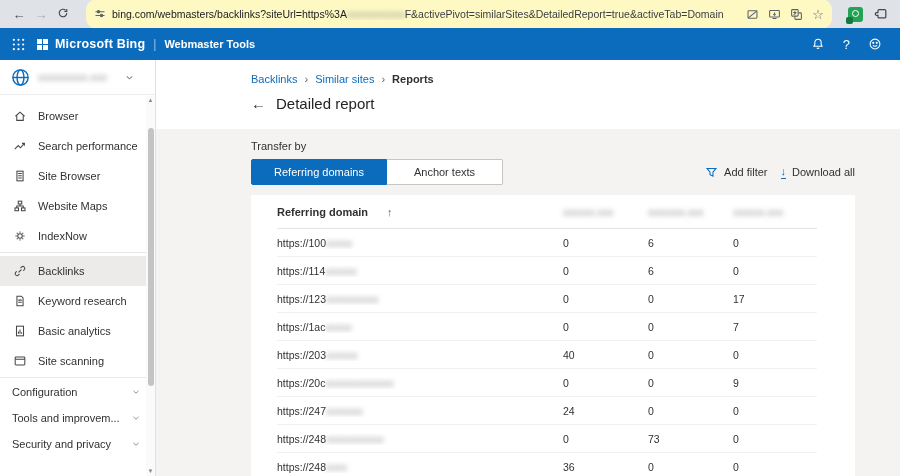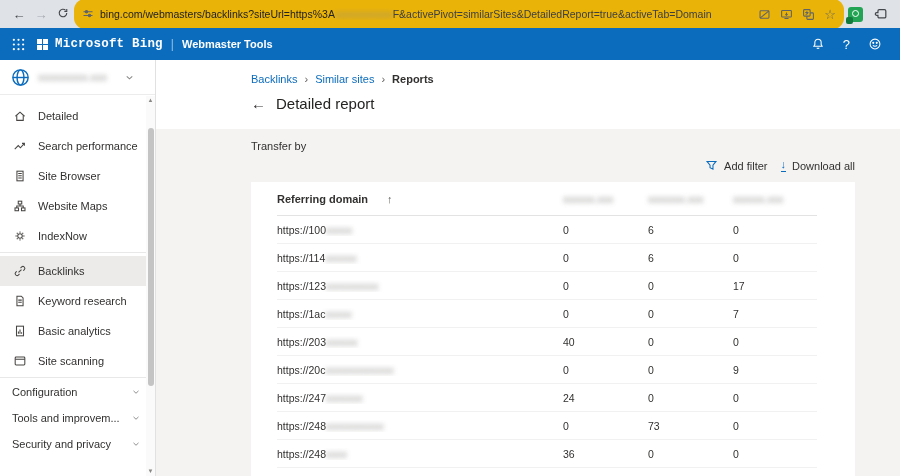--- a/index.html
+++ b/index.html
@@ -4,39 +4,39 @@
 <style>
   * { margin:0; padding:0; box-sizing:border-box; }
   html,body { width:900px; height:476px; overflow:hidden; }
   body { font-family:"Liberation Sans", sans-serif; color:#323130; background:#fff; }
   #screen { width:900px; height:476px; display:flex; flex-direction:column; overflow:hidden; }
 
   
   .browser-bar { height:28px; background:#dfe2e7; display:flex; align-items:center; padding:0 8px; flex:none; }
   .nav-glyph { font-size:13px; color:#44474c; width:22px; text-align:center; cursor:pointer; }
   .nav-glyph.disabled { color:#a7abb1; }
-  .address-pill { flex:1; height:30px; background:#eab308; border-radius:11px; margin:0 0; display:flex; align-items:center; padding:0 8px; min-width:0; }
+  .address-pill { flex:1; height:30px; background:#fef9c3; border-radius:11px; margin:0 12px; display:flex; align-items:center; padding:0 8px; min-width:0; }
   .pill-url { flex:1; font-size:10.5px; color:#3b3e43; white-space:nowrap; overflow:hidden; display:flex; align-items:center; min-width:0; }
   .pill-url .host { color:#202124; }
   .pill-icons { display:flex; align-items:center; gap:9px; margin-left:8px; }
   .pill-icons svg, .ext-icons svg { display:block; }
   .star-glyph { font-size:13px; color:#5f6368; line-height:1; cursor:pointer; }
   .ext-icons { display:flex; align-items:center; gap:11px; margin-left:4px; margin-right:4px; }
   .green-ext { width:15px; height:15px; background:#23a455; border-radius:3px; position:relative; cursor:pointer; }
   .green-ext .dot { position:absolute; left:4px; top:3px; width:7px; height:7px; border:1.5px solid #fff; border-radius:50%; }
   .green-ext .badge { position:absolute; left:-2px; bottom:-2px; width:7px; height:7px; background:#127a3d; border-radius:2px; color:#fff; font-size:5px; line-height:7px; text-align:center; }
 
   .redacted { filter:blur(2.5px); color:#8a8886; opacity:.85; }
 
   
   .app-header { height:32px; background:#0b6cbd; color:#fff; display:flex; align-items:center; padding:0 12px; flex:none; }
   .waffle { margin-right:12px; cursor:pointer; display:flex; }
   .ms-logo { display:grid; grid-template-columns:5px 5px; grid-template-rows:5px 5px; gap:1px; margin-right:7px; }
   .ms-logo i { background:#fff; }
-  .brand { font-size:12.5px; font-weight:bold; letter-spacing:.2px;font-family:Liberation Mono, monospace; }
+  .brand { font-size:12.5px; font-weight:bold; letter-spacing:.2px; }
   .brand-sep { margin:0 8px; opacity:.55; font-size:12px; }
   .product { font-size:11px; font-weight:bold; }
   .hdr-right { margin-left:auto; display:flex; align-items:center; gap:18px; padding-right:6px; }
   .hdr-right .help { font-size:13px; cursor:pointer; }
   .hdr-right svg { cursor:pointer; display:block; }
 
   
   .main { flex:1; display:flex; min-height:0; }
 
   
@@ -219,21 +219,21 @@
       </div>
 
       <div class="sb-list">
         <div class="sb-item">
           <span class="sb-icon">
               <svg width="14" height="14" viewBox="0 0 16 16" fill="none" stroke="#484644" stroke-width="1.2">
                 <path d="M2.8 8.3 8 3.6l5.2 4.7"></path>
                 <path d="M4.3 7.3V13h7.4V7.3"></path>
               </svg>
             </span>
-          <span class="sb-label">Detailed</span>
+          <span class="sb-label">Browser</span>
         </div>
         <div class="sb-item">
           <span class="sb-icon">
               <svg width="14" height="14" viewBox="0 0 16 16" fill="none" stroke="#484644" stroke-width="1.2">
                 <path d="M2 11.5 6 7.5l2.5 2.5L13 5"></path>
                 <path d="M10.3 5H13v2.7"></path>
               </svg>
             </span>
           <span class="sb-label">Search performance</span>
         </div>
@@ -350,20 +350,24 @@
         <div class="title-row">
           <span class="back-glyph">←</span>
           <span class="page-title">Detailed report</span>
         </div>
       </div>
 
       <div class="body-area">
         <div class="transfer-label">Transfer by</div>
 
         <div class="controls-row">
+          <div class="tabs">
+            <div class="tab t0 active">Referring domains</div>
+            <div class="tab t1">Anchor texts</div>
+          </div>
           <div class="right-controls">
             <div class="ctrl">
               <span style="display:flex;">
                   <svg width="13" height="13" viewBox="0 0 16 16" fill="none" stroke="#0b6cbd" stroke-width="1.3">
                     <path d="M2.5 3h11L9.8 7.6v4.9l-3.6-1.8V7.6z"></path>
                   </svg>
                 </span>
               <span>Add filter</span>
             </div>
             <div class="ctrl">

